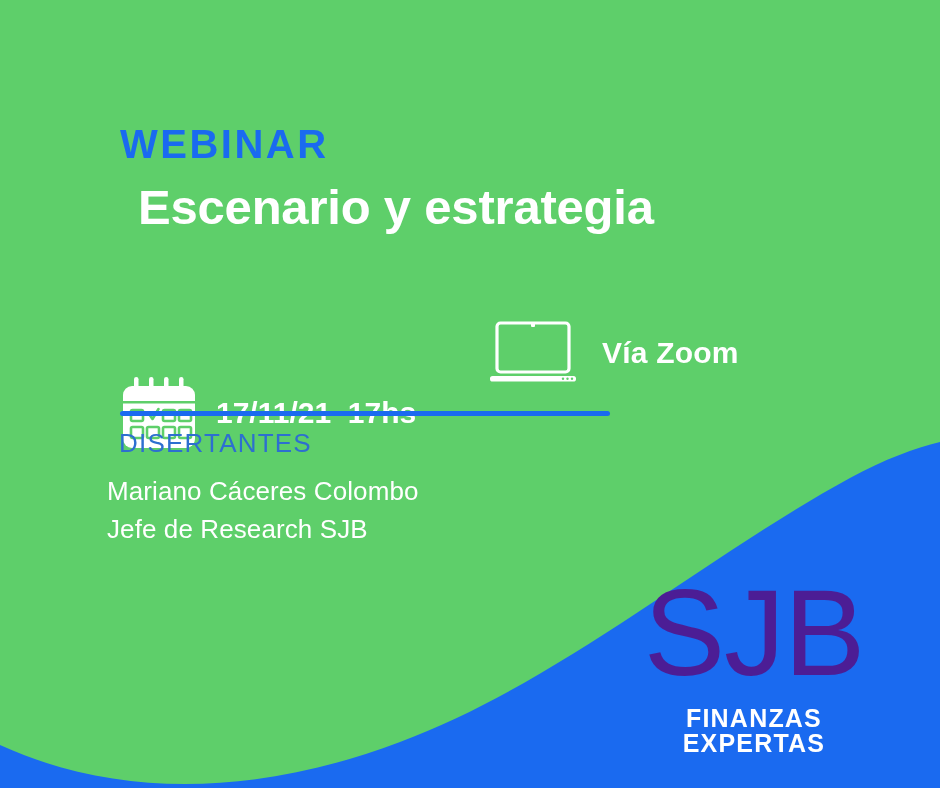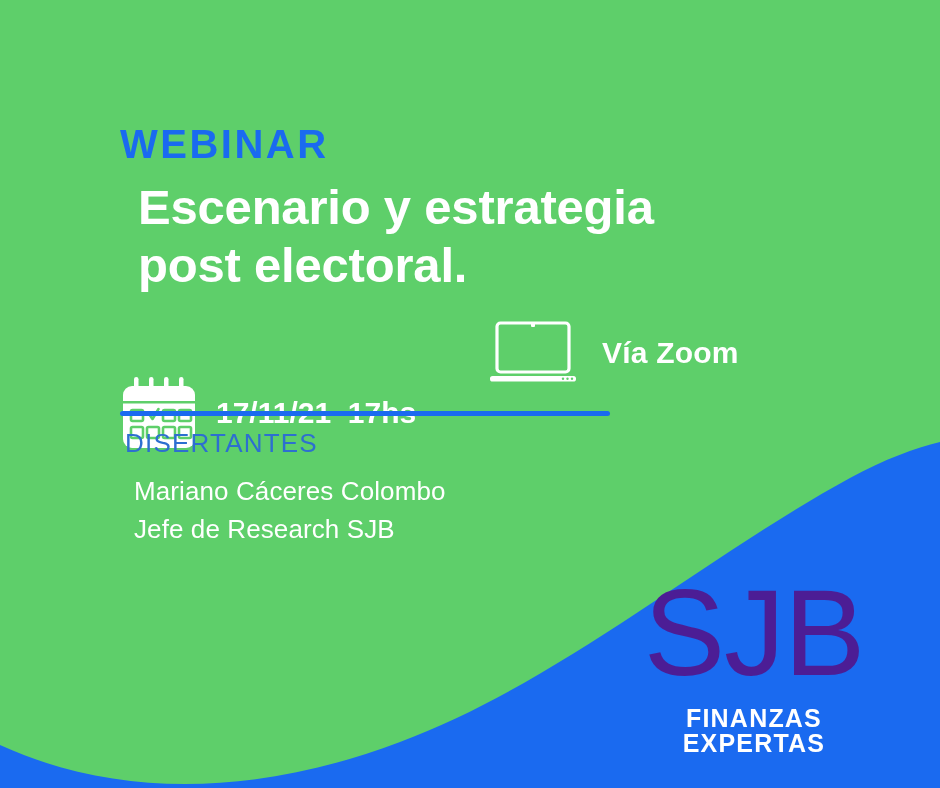--- a/index.html
+++ b/index.html
@@ -120,31 +120,31 @@
     top: 411px;
     width: 490px;
     height: 5px;
     background: #1A6AF0;
     border-radius: 3px;
   }
 
   
   .speakers-heading {
     position: absolute;
-    left: 125px;
+    left: 119px;
     top: 430px;
     font-size: 26px;
     color: #2D6FD0;
     letter-spacing: 1.2px;
     line-height: 1;
   }
 
   .speaker {
     position: absolute;
-    left: 134px;
+    left: 107px;
     color: #FFFFFF;
     font-size: 26px;
     line-height: 1.48;
     letter-spacing: 0.1px;
   }
   .speaker.speaker-1 { top: 472px; }
   .speaker.speaker-2 { top: 562px; }
   .speaker .sp-line { display: block; }
 
   
@@ -185,21 +185,20 @@
              C 885,459 915,448 940,442
              L 940,788 L 0,788 Z" fill="#1A6AF0"></path>
   </svg>
 
   <div id="content">
 
     <div class="kicker">WEBINAR</div>
 
     <div class="headline">
       <span class="hl-line">Escenario y estrategia</span>
-      <span class="hl-line">post electoral.</span>
     </div>
 
     <div class="info-row">
 
       <div class="info-block date-block">
         <svg class="icon-cal" viewBox="0 0 78 72" xmlns="http://www.w3.org/2000/svg">
 
           <rect x="14" y="0" width="4.5" height="14" rx="2.2" fill="#FFFFFF"></rect>
           <rect x="29" y="0" width="4.5" height="14" rx="2.2" fill="#FFFFFF"></rect>
           <rect x="44" y="0" width="4.5" height="14" rx="2.2" fill="#FFFFFF"></rect>

